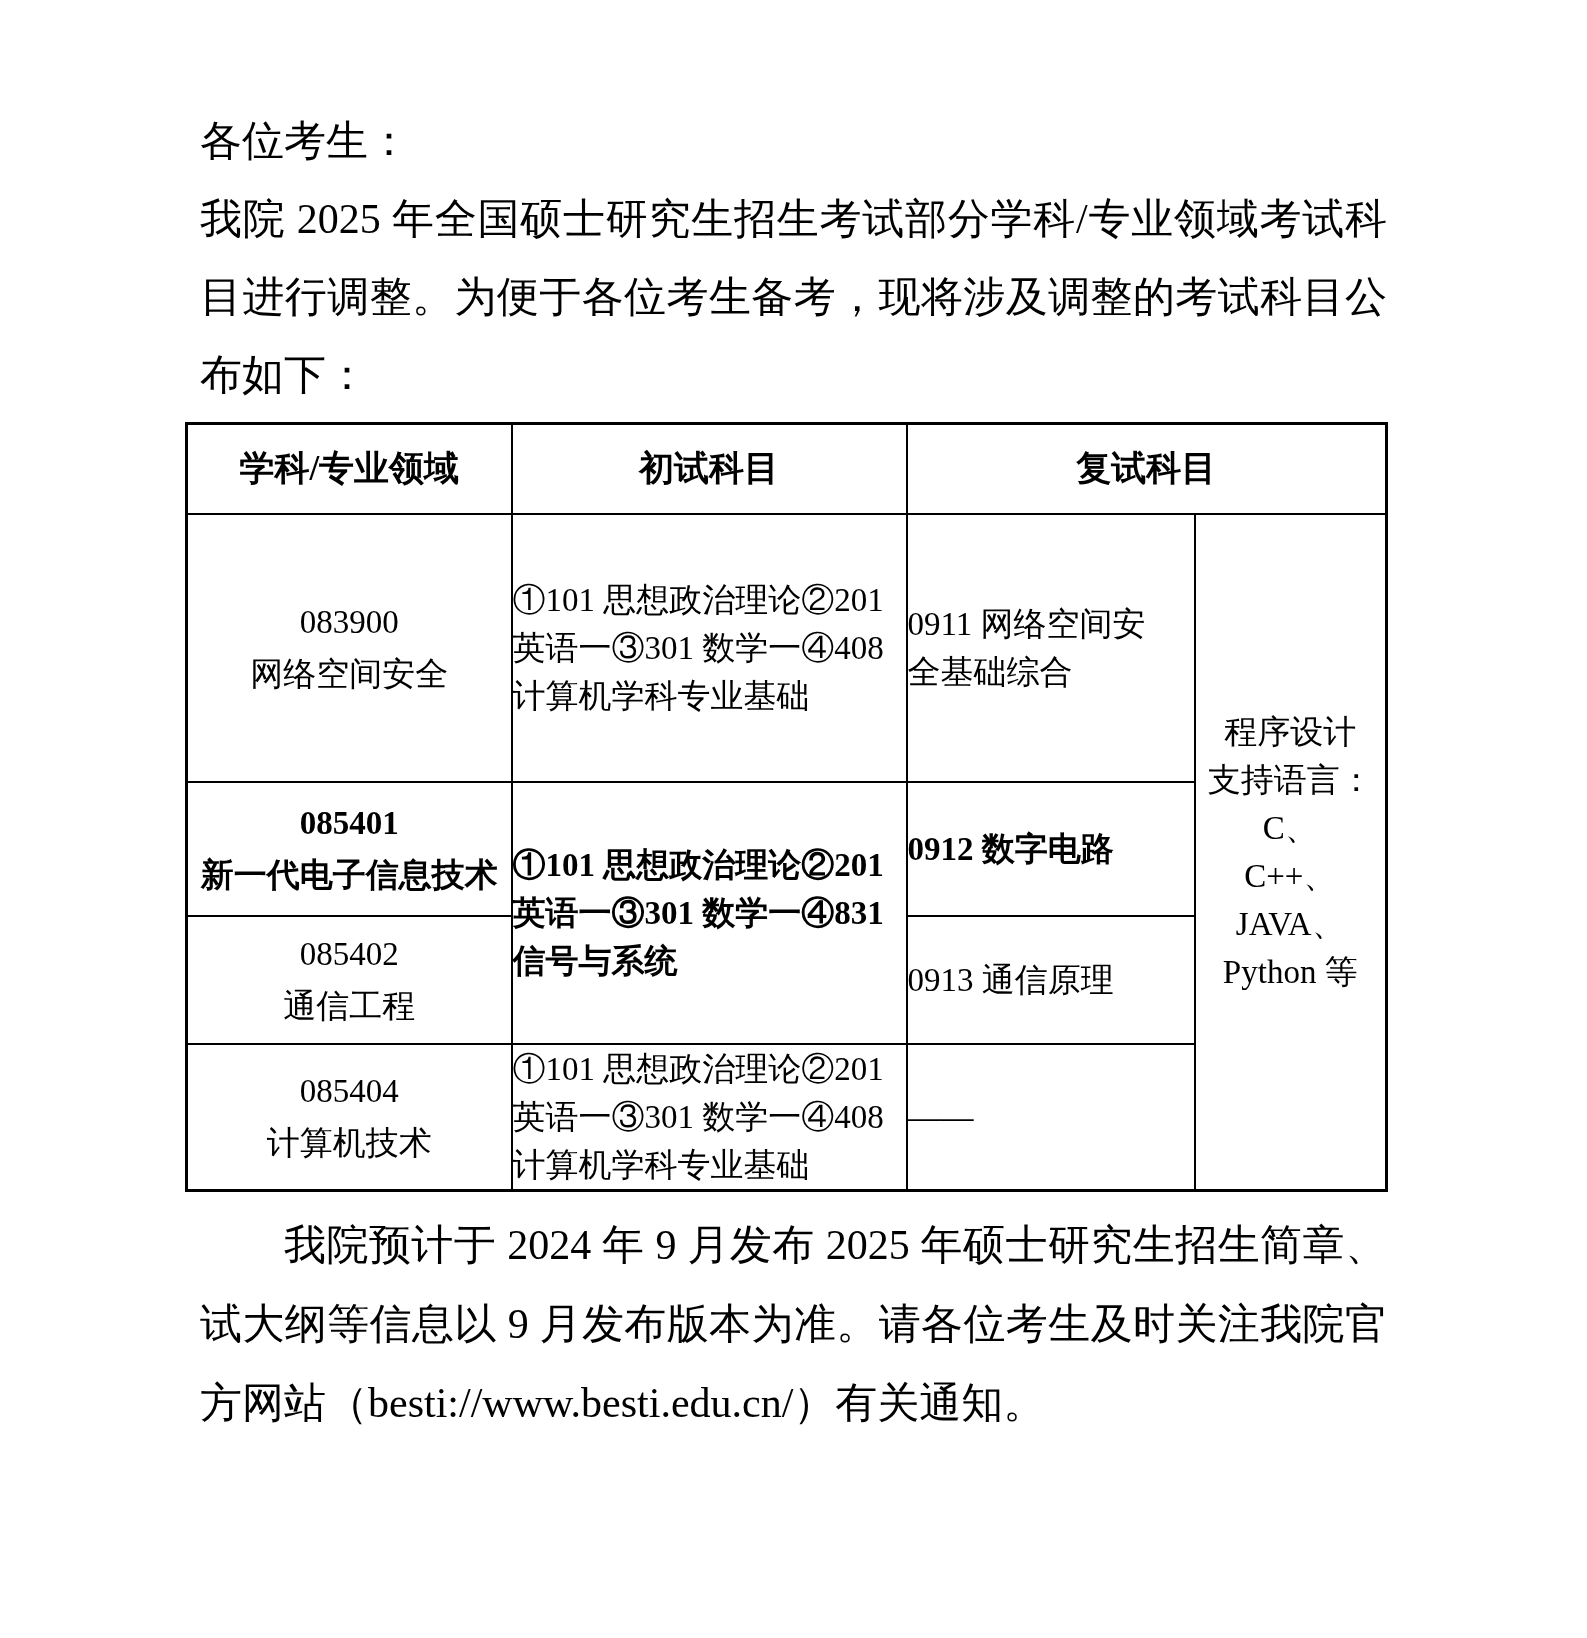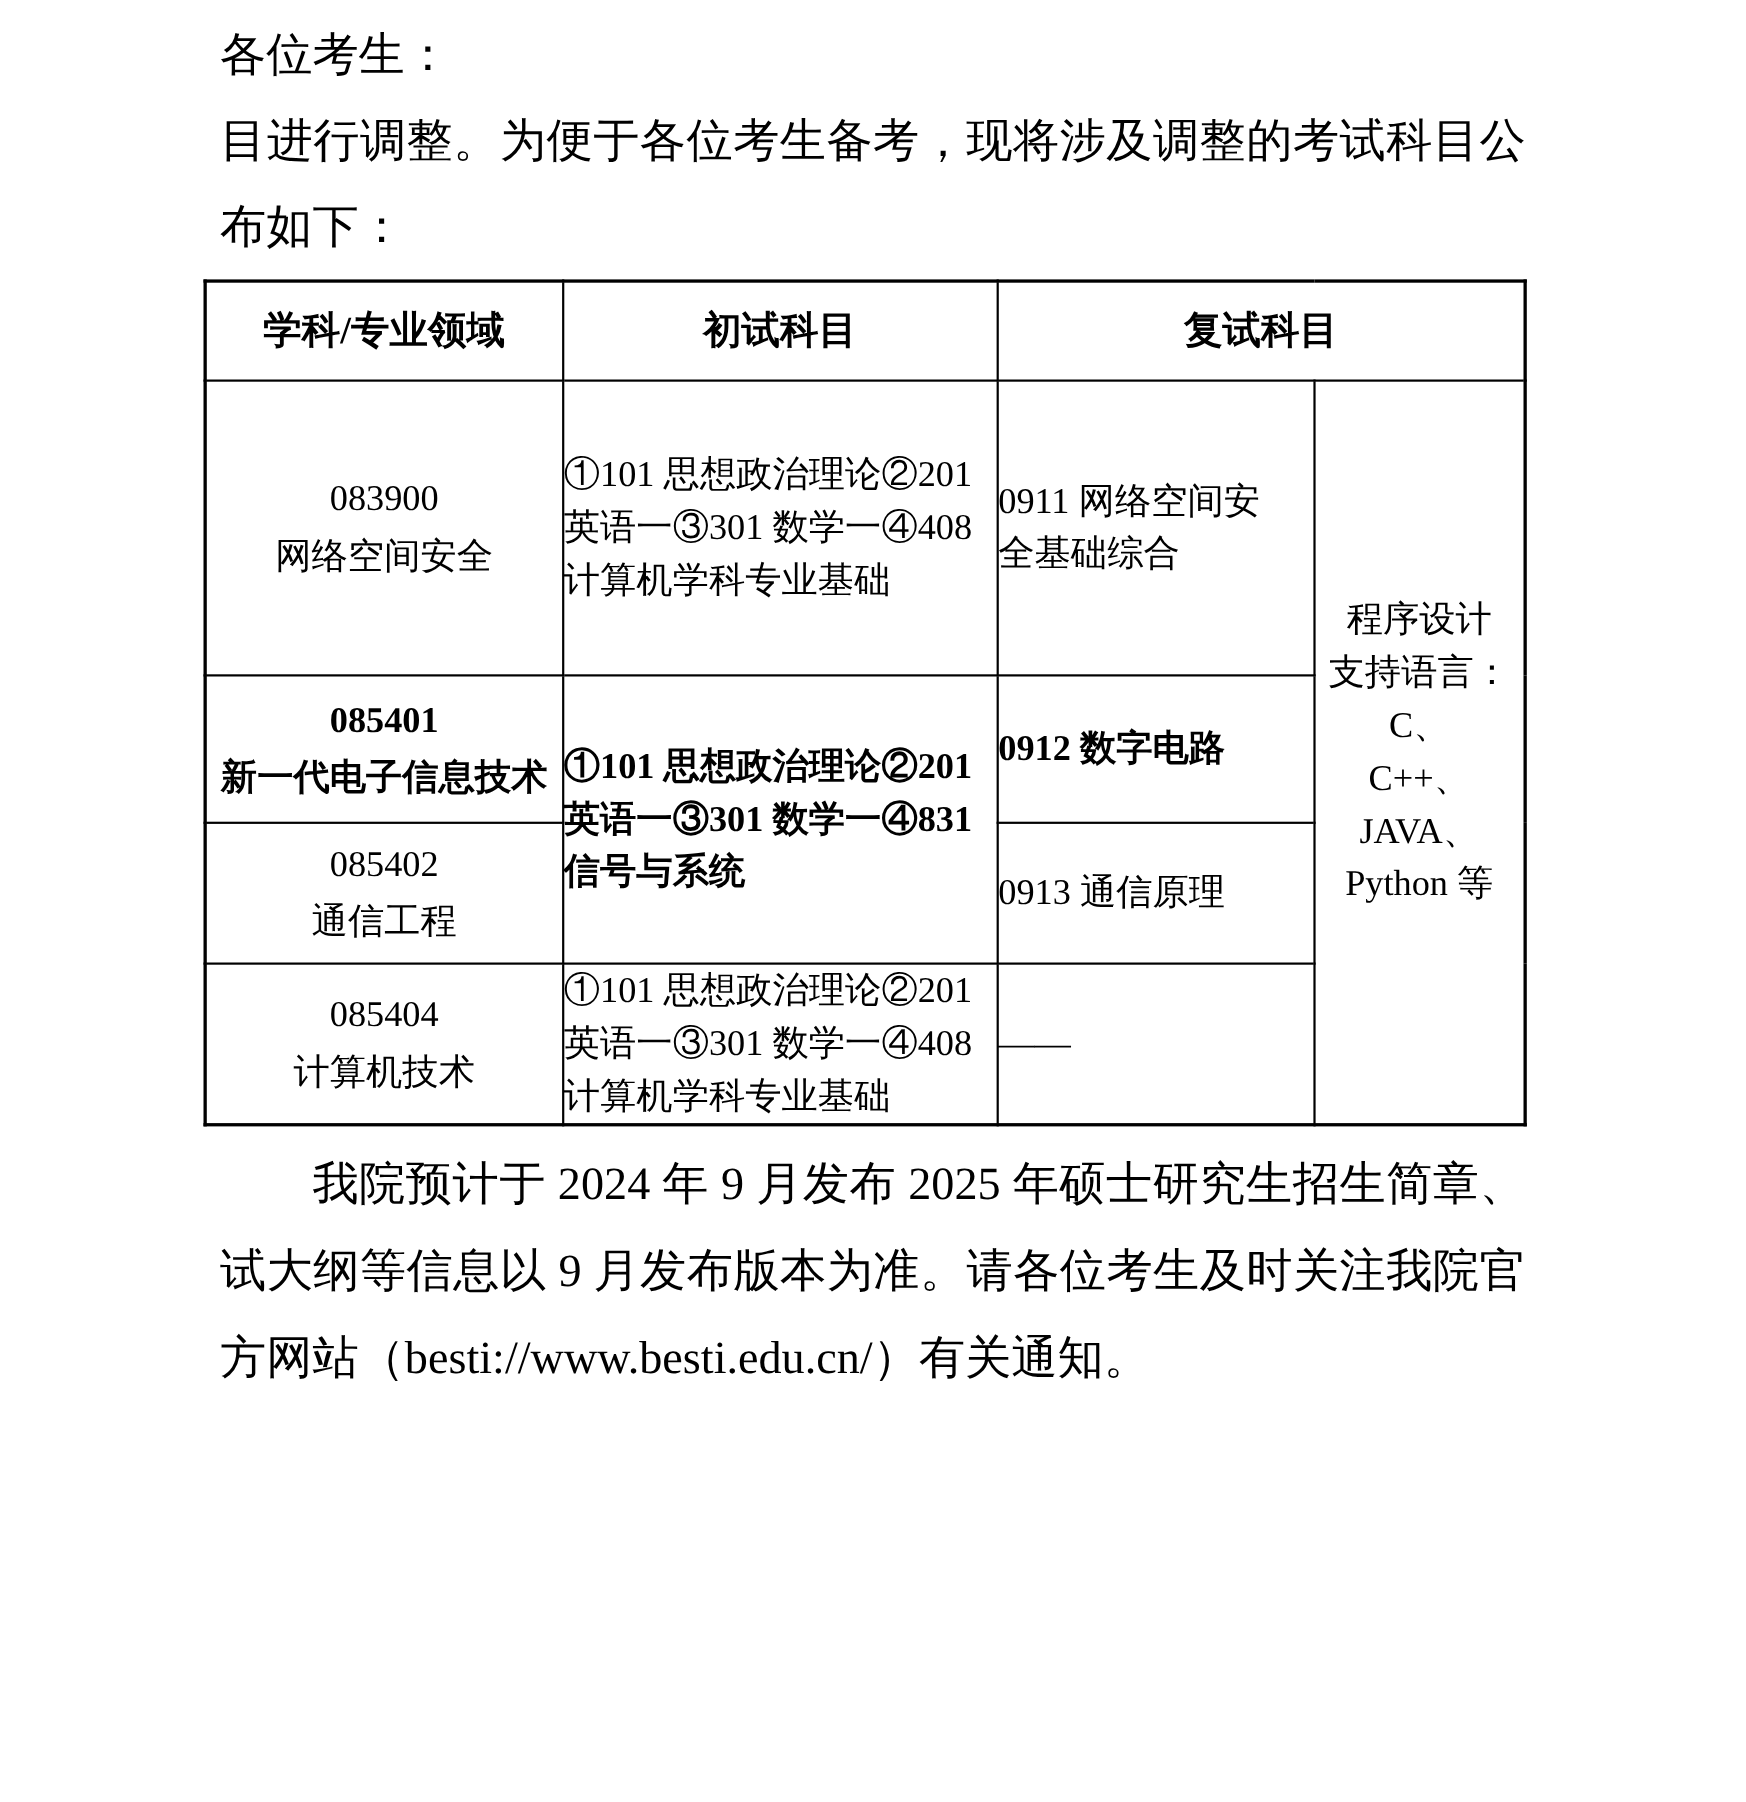--- a/index.html
+++ b/index.html
@@ -9,21 +9,22 @@
   }
   body {
     width: 1587px;
     height: 1638px;
     overflow: hidden;
     font-family: "Liberation Serif", "DejaVu Serif", serif;
     color: #000000;
   }
   .page {
     width: 1187px;
-    margin: 12px auto;
+    margin: 0 auto;
+    padding-top: 102px;
   }
   
   .line {
     font-size: 42px;
     line-height: 78px;
     white-space: nowrap;
   }
   .just {
     text-align: justify;
     text-align-last: justify;
@@ -86,20 +87,21 @@
   }
 </style>
 </head>
 <body>
 
 <div class="page">
 
   <div class="line">各位考生：</div>
 
   <div>
+    <div class="line just">我院 2025 年全国硕士研究生招生考试部分学科/专业领域考试科</div>
     <div class="line just">目进行调整。为便于各位考生备考，现将涉及调整的考试科目公</div>
     <div class="line">布如下：</div>
   </div>
 
   <table class="exam">
     <colgroup>
       <col style="width:325px">
       <col style="width:395px">
       <col style="width:288px">
       <col style="width:192px">

